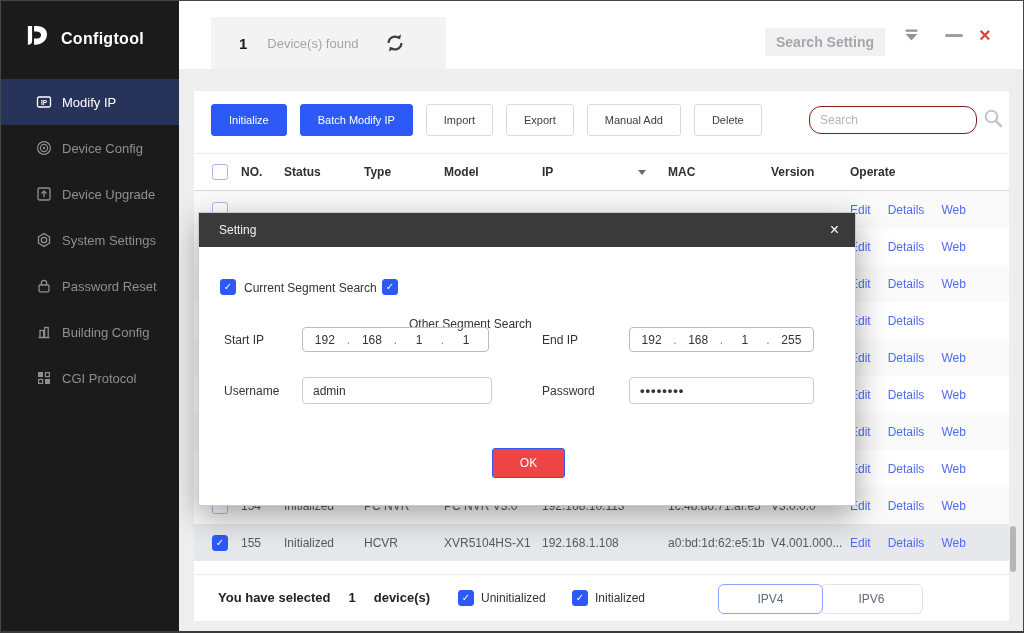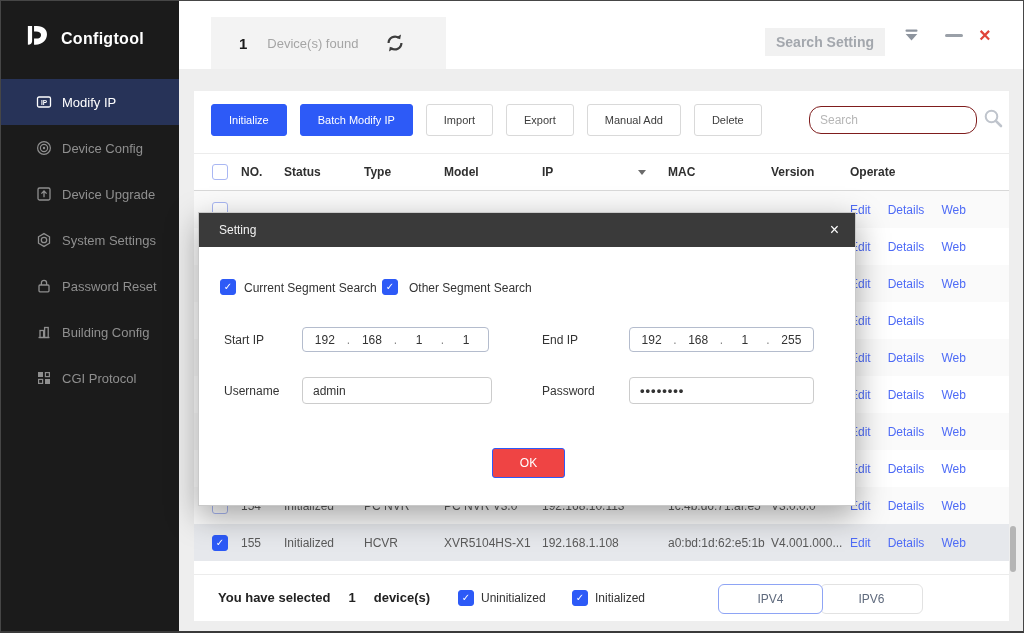--- a/index.html
+++ b/index.html
@@ -92,21 +92,21 @@
 
   
   .modal{ position:absolute; left:197px; top:211px; width:658px; height:294px; background:#fff;
           z-index:10; border:1px solid #c9c9c9; box-shadow:0 10px 30px rgba(0,0,0,.35); }
   .modal-title{ position:absolute; left:0; top:0; right:0; height:34px; background:#3a3a3a;
                 color:#f2f2f2; font-size:12px; display:flex; align-items:center; padding-left:20px; }
   .modal-close{ position:absolute; right:16px; top:8px; color:#fff; font-size:16px; cursor:pointer; }
   .modal-cbrow{ position:absolute; left:0; top:66px; height:16px; }
   .m-cb{ position:absolute; top:0; } .m-cb-0{ left:21px; } .m-cb-1{ left:183px; }
   .m-cb-label{ position:absolute; top:2px; font-size:12px; color:#333; white-space:nowrap; }
-  .m-lb-0{ left:45px; } .m-lb-1{ left:210px; }
+  .m-lb-0{ left:45px; } .m-lb-1{ left:210px;margin-top:36px; }
   .m-label{ position:absolute; font-size:12px; color:#333; }
   .lbl-start{ left:25px; top:120px; } .lbl-end{ left:343px; top:120px; }
   .lbl-user{ left:25px; top:171px;text-align:right; }  .lbl-pass{ left:343px; top:171px; }
   .ip-seg{ position:absolute; top:114px; height:25px; border:1px solid #b4bccd; border-radius:4px;
            display:flex; align-items:center; justify-content:space-evenly; font-size:12px; color:#333; }
   .seg-start{ left:103px; width:187px; } .seg-end{ left:430px; width:185px; }
   .octet{ min-width:22px; text-align:center; } .octet-dot{ color:#888; }
   .m-input{ position:absolute; top:164px; height:27px; border:1px solid #ccc; border-radius:4px;
             padding:0 10px; font-family:inherit; font-size:12px; color:#333; }
   .inp-user{ left:103px; width:190px; }

